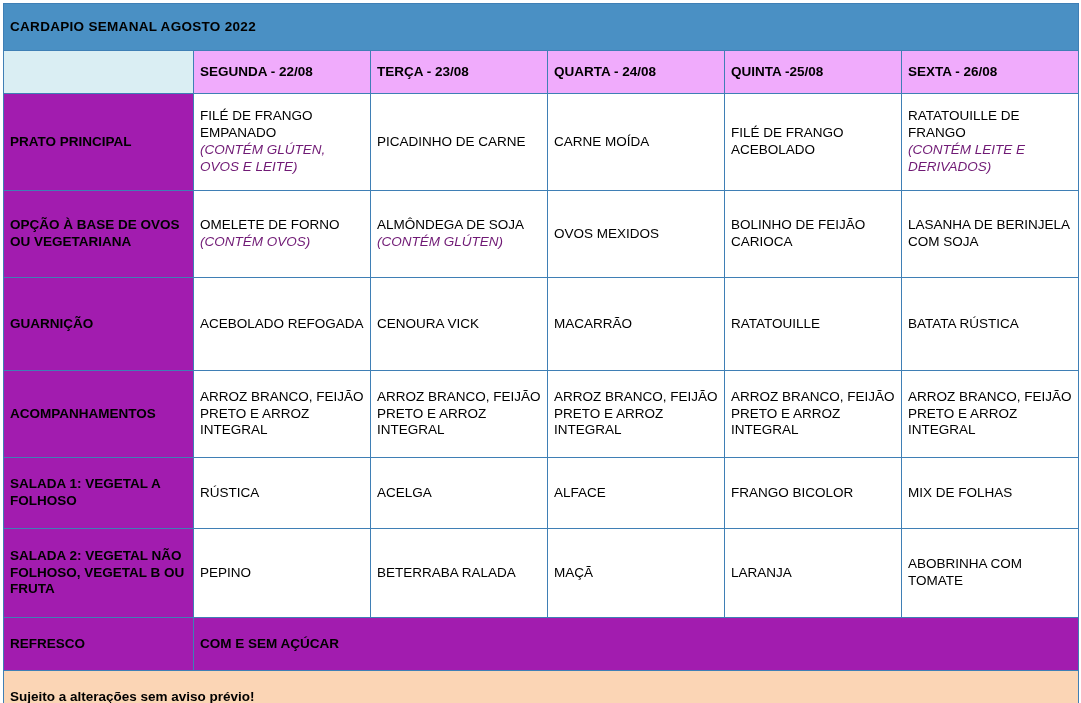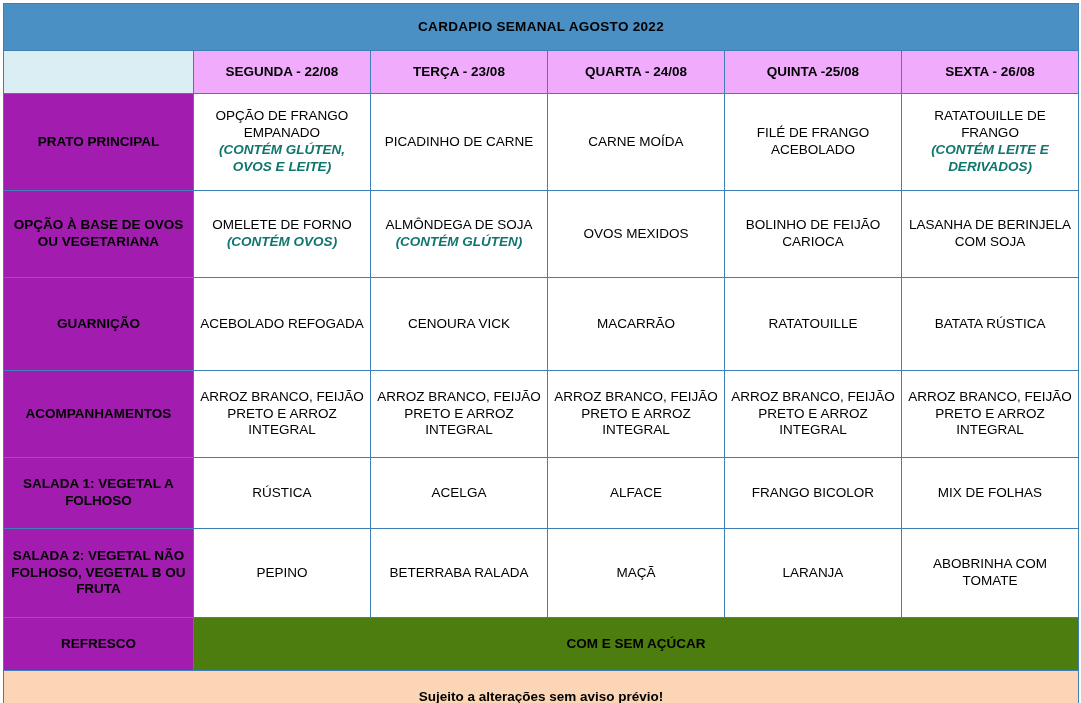--- a/index.html
+++ b/index.html
@@ -20,21 +20,21 @@
     padding: 3px 3px 3px 3px;
   }
   table.menu {
     border-collapse: collapse;
     width: 1075px;
     table-layout: fixed;
   }
   table.menu td {
     border: 1px solid #3f7fb5;
     vertical-align: middle;
-    text-align: center;
+    text-align: left;
     padding: 4px 6px;
     font-size: 13.5px;
     color: #000000;
     line-height: 1.25;
   }
   .title-cell {
     background: #4a90c4;
     color: #ffffff;
     font-weight: bold;
     font-size: 16px;
@@ -55,30 +55,30 @@
   .rowhead {
     background: #a21caf;
     font-weight: bold;
     font-size: 13.5px;
     text-align: center;
   }
   .cell {
     background: #ffffff;
   }
   .alert {
-    color: #0f766e;
-    font-weight: bold;
+    color: #701a75;
+    font-weight: normal;
     font-style: italic;
     display: block;
   }
   .maintext {
     display: block;
   }
   .refresco-cell {
-    background: #4d7c0f;
+    background: #a21caf;
     font-weight: bold;
     font-size: 13.5px;
     height: 44px;
   }
   .footer-cell {
     background: #fbd5b5;
     font-weight: bold;
     font-size: 15px;
     height: 44px;
     text-align: center;
@@ -115,21 +115,21 @@
         <td class="dayhead">SEGUNDA - 22/08</td>
         <td class="dayhead">TERÇA - 23/08</td>
         <td class="dayhead">QUARTA - 24/08</td>
         <td class="dayhead">QUINTA -25/08</td>
         <td class="dayhead">SEXTA - 26/08</td>
       </tr>
 
       <tr class="r-main">
         <td class="rowhead">PRATO PRINCIPAL</td>
         <td class="cell">
-          <span class="maintext">OPÇÃO DE FRANGO EMPANADO</span>
+          <span class="maintext">FILÉ DE FRANGO EMPANADO</span>
           <span class="alert">(CONTÉM GLÚTEN, OVOS E LEITE)</span>
         </td>
         <td class="cell">
           <span class="maintext">PICADINHO DE CARNE</span>
         </td>
         <td class="cell">
           <span class="maintext">CARNE MOÍDA</span>
         </td>
         <td class="cell">
           <span class="maintext">FILÉ DE FRANGO ACEBOLADO</span>

